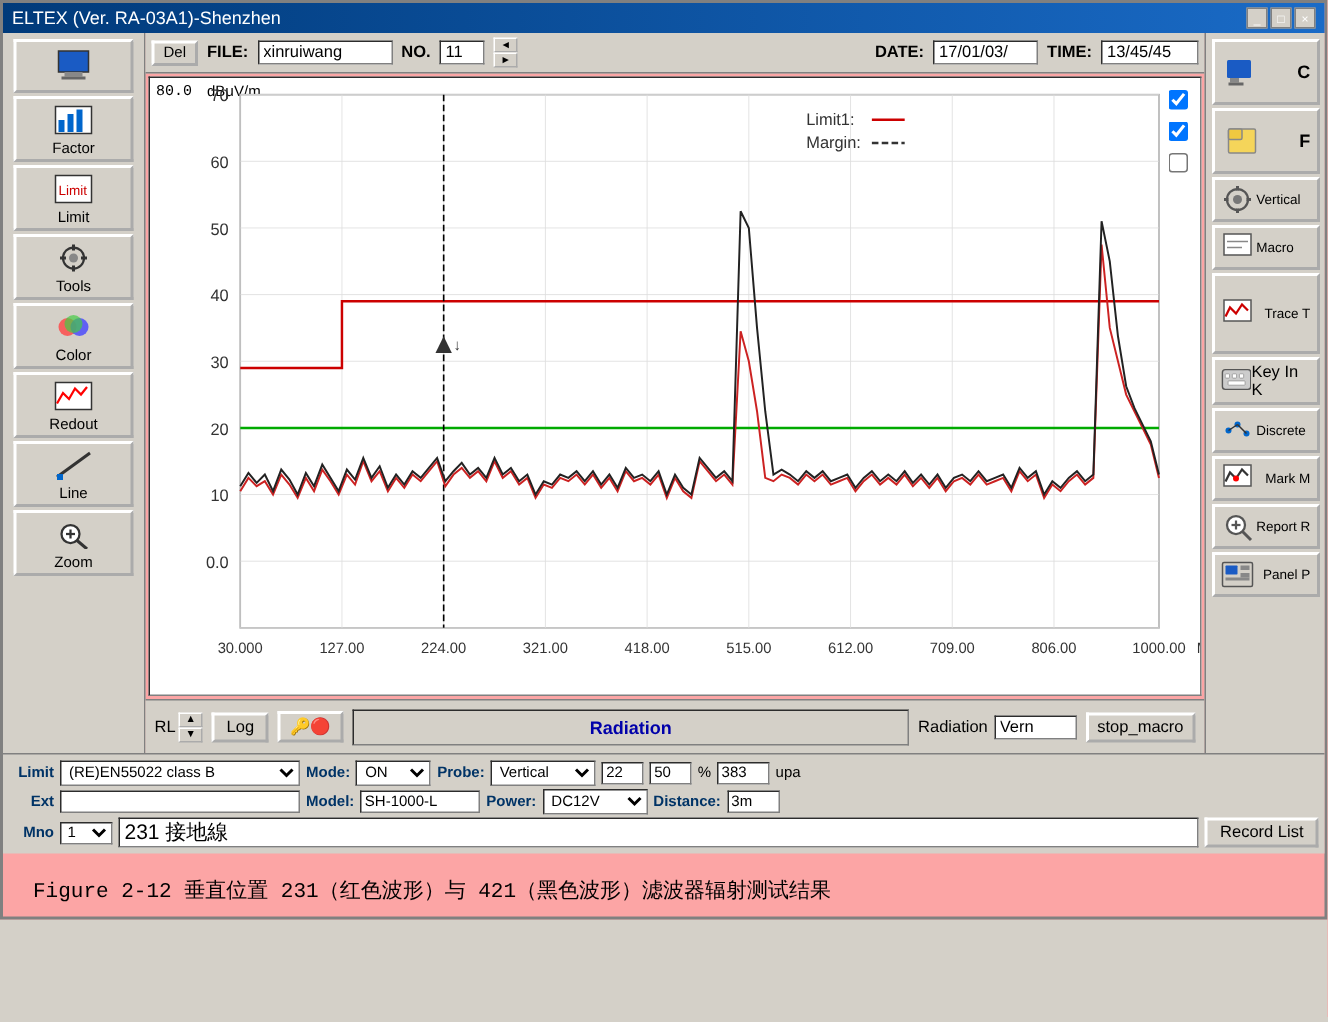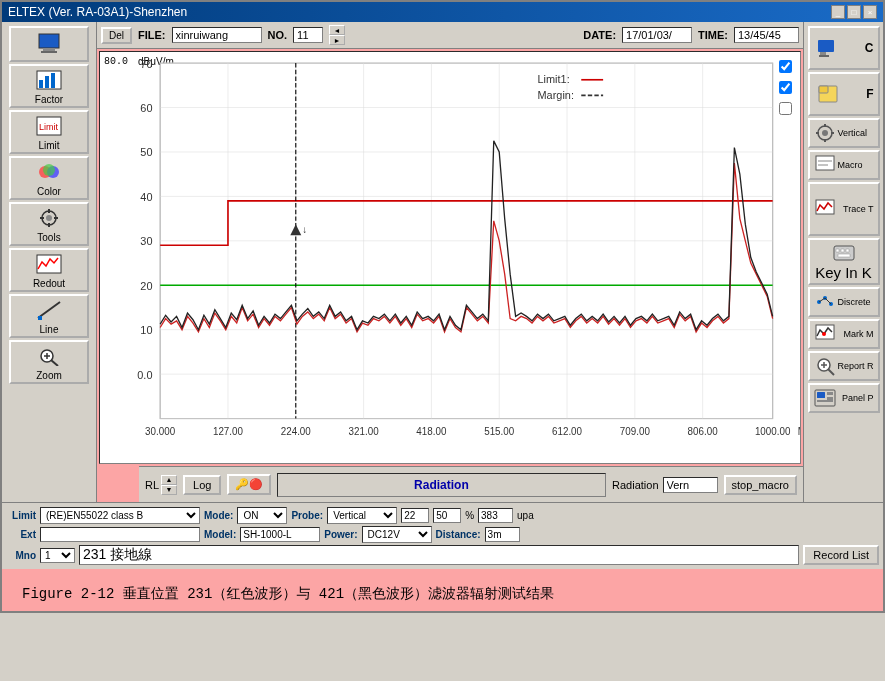--- a/index.html
+++ b/index.html
@@ -193,21 +193,20 @@
     
     .bottom-bar {
       background: #d4d0c8;
       height: 36px;
       border-top: 1px solid #808080;
       display: flex;
       align-items: center;
       gap: 6px;
       padding: 0 6px;
       font-size: 11px;
-      margin-left: 42px;
     }
 
     .rl-control {
       display: flex;
       align-items: center;
       gap: 2px;
     }
 
     .log-btn {
       background: #d4d0c8;
@@ -388,45 +387,45 @@
       </div>
 
       <div class="toolbar-btn">
         <div class="icon">
           <svg width="26" height="20" viewBox="0 0 26 20">
             <rect x="1" y="1" width="24" height="18" fill="#fff" stroke="#333" stroke-width="1"></rect>
             <text x="3" y="14" font-size="9" fill="#c00">Limit</text>
           </svg>
         </div>
         <span>Limit</span>
-      </div>
-
-      <div class="toolbar-btn">
-        <div class="icon">
-          <svg width="26" height="20" viewBox="0 0 26 20">
-            <circle cx="9" cy="10" r="6" fill="#ff4444" opacity="0.8"></circle>
-            <circle cx="17" cy="10" r="6" fill="#4444ff" opacity="0.8"></circle>
-            <circle cx="13" cy="8" r="6" fill="#44cc44" opacity="0.7"></circle>
-          </svg>
-        </div>
-        <span>Color</span>
       </div>
 
       <div class="toolbar-btn">
         <div class="icon">
           <svg width="26" height="20" viewBox="0 0 26 20">
             <circle cx="13" cy="10" r="7" fill="#d4d0c8" stroke="#333" stroke-width="1.5"></circle>
             <circle cx="13" cy="10" r="3" fill="#888"></circle>
             <line x1="13" y1="1" x2="13" y2="5" stroke="#333" stroke-width="2"></line>
             <line x1="13" y1="15" x2="13" y2="19" stroke="#333" stroke-width="2"></line>
             <line x1="4" y1="10" x2="8" y2="10" stroke="#333" stroke-width="2"></line>
             <line x1="18" y1="10" x2="22" y2="10" stroke="#333" stroke-width="2"></line>
           </svg>
         </div>
         <span>Tools</span>
+      </div>
+
+      <div class="toolbar-btn">
+        <div class="icon">
+          <svg width="26" height="20" viewBox="0 0 26 20">
+            <circle cx="9" cy="10" r="6" fill="#ff4444" opacity="0.8"></circle>
+            <circle cx="17" cy="10" r="6" fill="#4444ff" opacity="0.8"></circle>
+            <circle cx="13" cy="8" r="6" fill="#44cc44" opacity="0.7"></circle>
+          </svg>
+        </div>
+        <span>Color</span>
       </div>
 
       <div class="toolbar-btn">
         <div class="icon">
           <svg width="26" height="20" viewBox="0 0 26 20">
             <rect x="1" y="1" width="24" height="18" fill="#fff" stroke="#333" stroke-width="1"></rect>
             <polyline points="2,15 6,8 10,12 14,5 18,9 22,4" fill="none" stroke="red" stroke-width="1.5"></polyline>
           </svg>
         </div>
         <span>Redout</span>
@@ -623,21 +622,21 @@
       </div>
 
       <div style="width:72px;font-size:9px;background:#d4d0c8;border:2px outset #fff;padding:14px 4px;cursor:pointer;display:flex;align-items:center;justify-content:space-between;">
         <svg width="22" height="22" viewBox="0 0 22 22">
           <rect x="2" y="2" width="18" height="14" fill="#fff" stroke="#555" stroke-width="1"></rect>
           <polyline points="3,13 6,7 10,11 14,5 18,9" fill="none" stroke="#cc0000" stroke-width="1.5"></polyline>
         </svg>
         <span>Trace T</span>
       </div>
 
-      <div style="width:72px;font-size:15px;background:#d4d0c8;border:2px outset #fff;padding:2px 4px;cursor:pointer;display:flex;align-items:center;justify-content:space-between;flex-direction:column;">
+      <div style="width:72px;font-size:11px;background:#d4d0c8;border:2px outset #fff;padding:2px 4px;cursor:pointer;display:flex;justify-content:space-between;">
         <svg width="22" height="22" viewBox="0 0 22 22">
           <rect x="1" y="4" width="20" height="14" fill="#ccc" stroke="#555" stroke-width="1" rx="2"></rect>
           <rect x="3" y="7" width="3" height="3" fill="#fff" stroke="#888" stroke-width="0.5" rx="0.5"></rect>
           <rect x="8" y="7" width="3" height="3" fill="#fff" stroke="#888" stroke-width="0.5" rx="0.5"></rect>
           <rect x="13" y="7" width="3" height="3" fill="#fff" stroke="#888" stroke-width="0.5" rx="0.5"></rect>
           <rect x="5" y="12" width="12" height="3" fill="#fff" stroke="#888" stroke-width="0.5" rx="0.5"></rect>
         </svg>
         <span>Key In K</span>
       </div>
 

